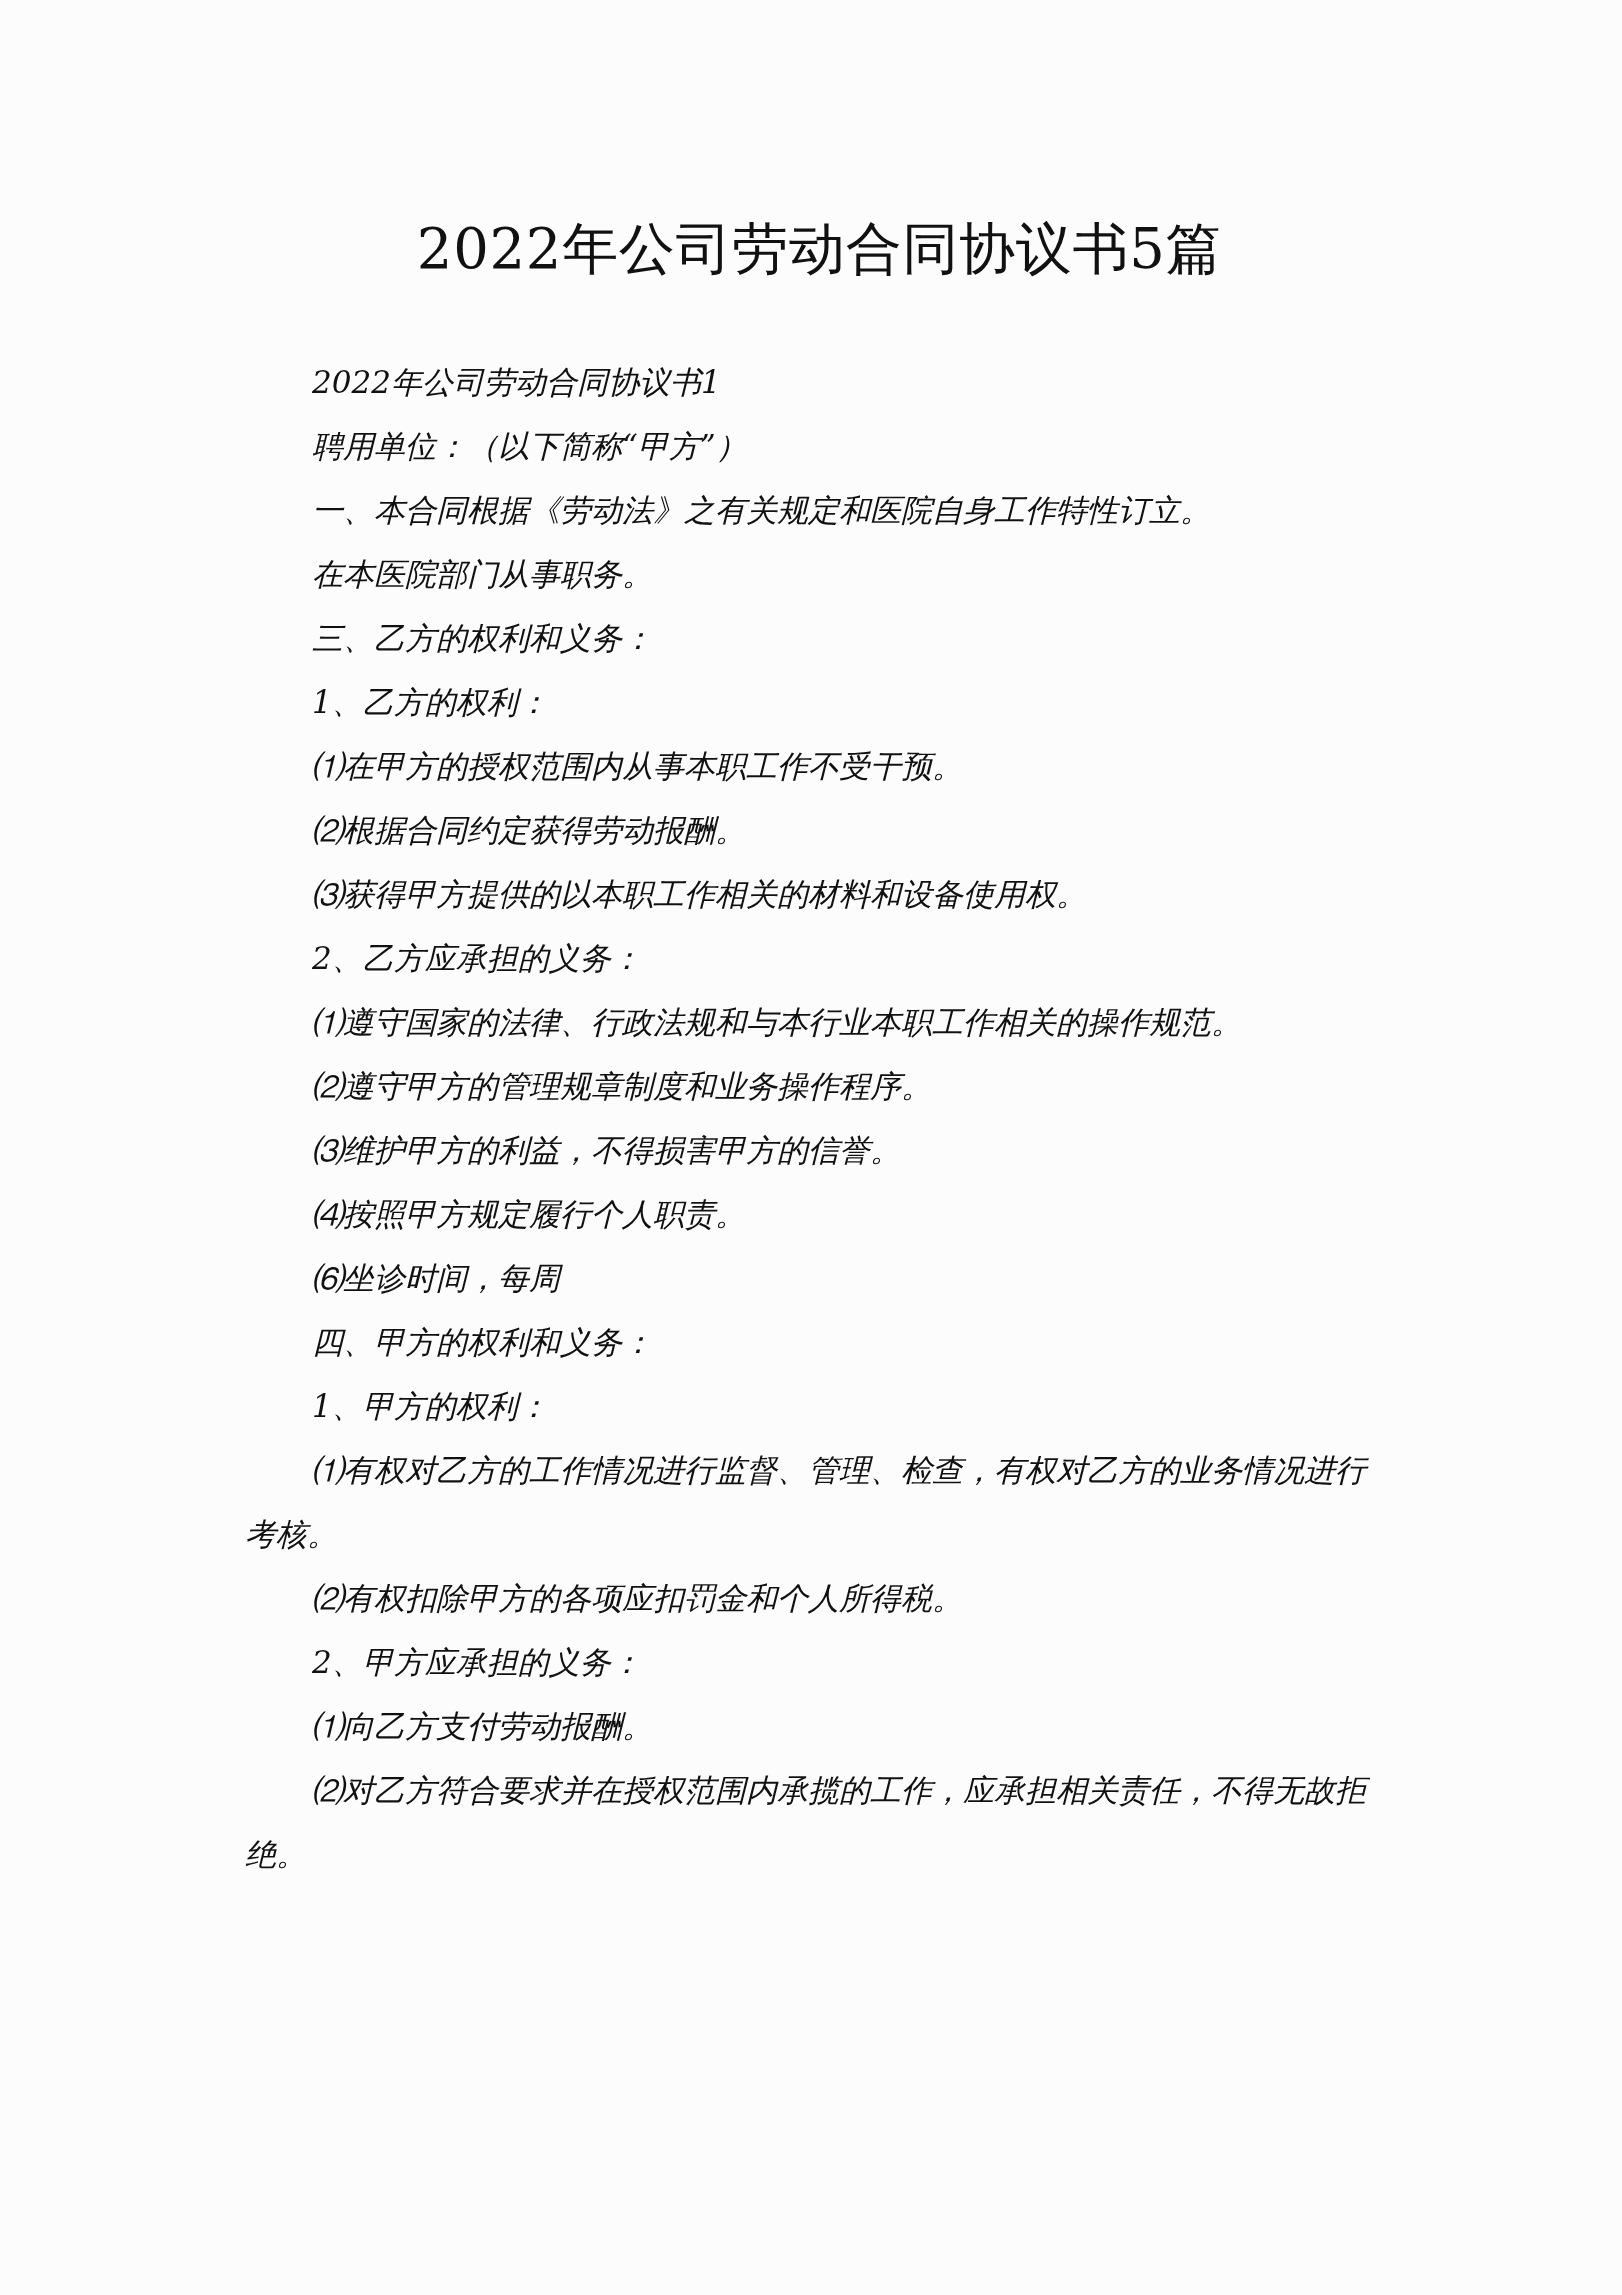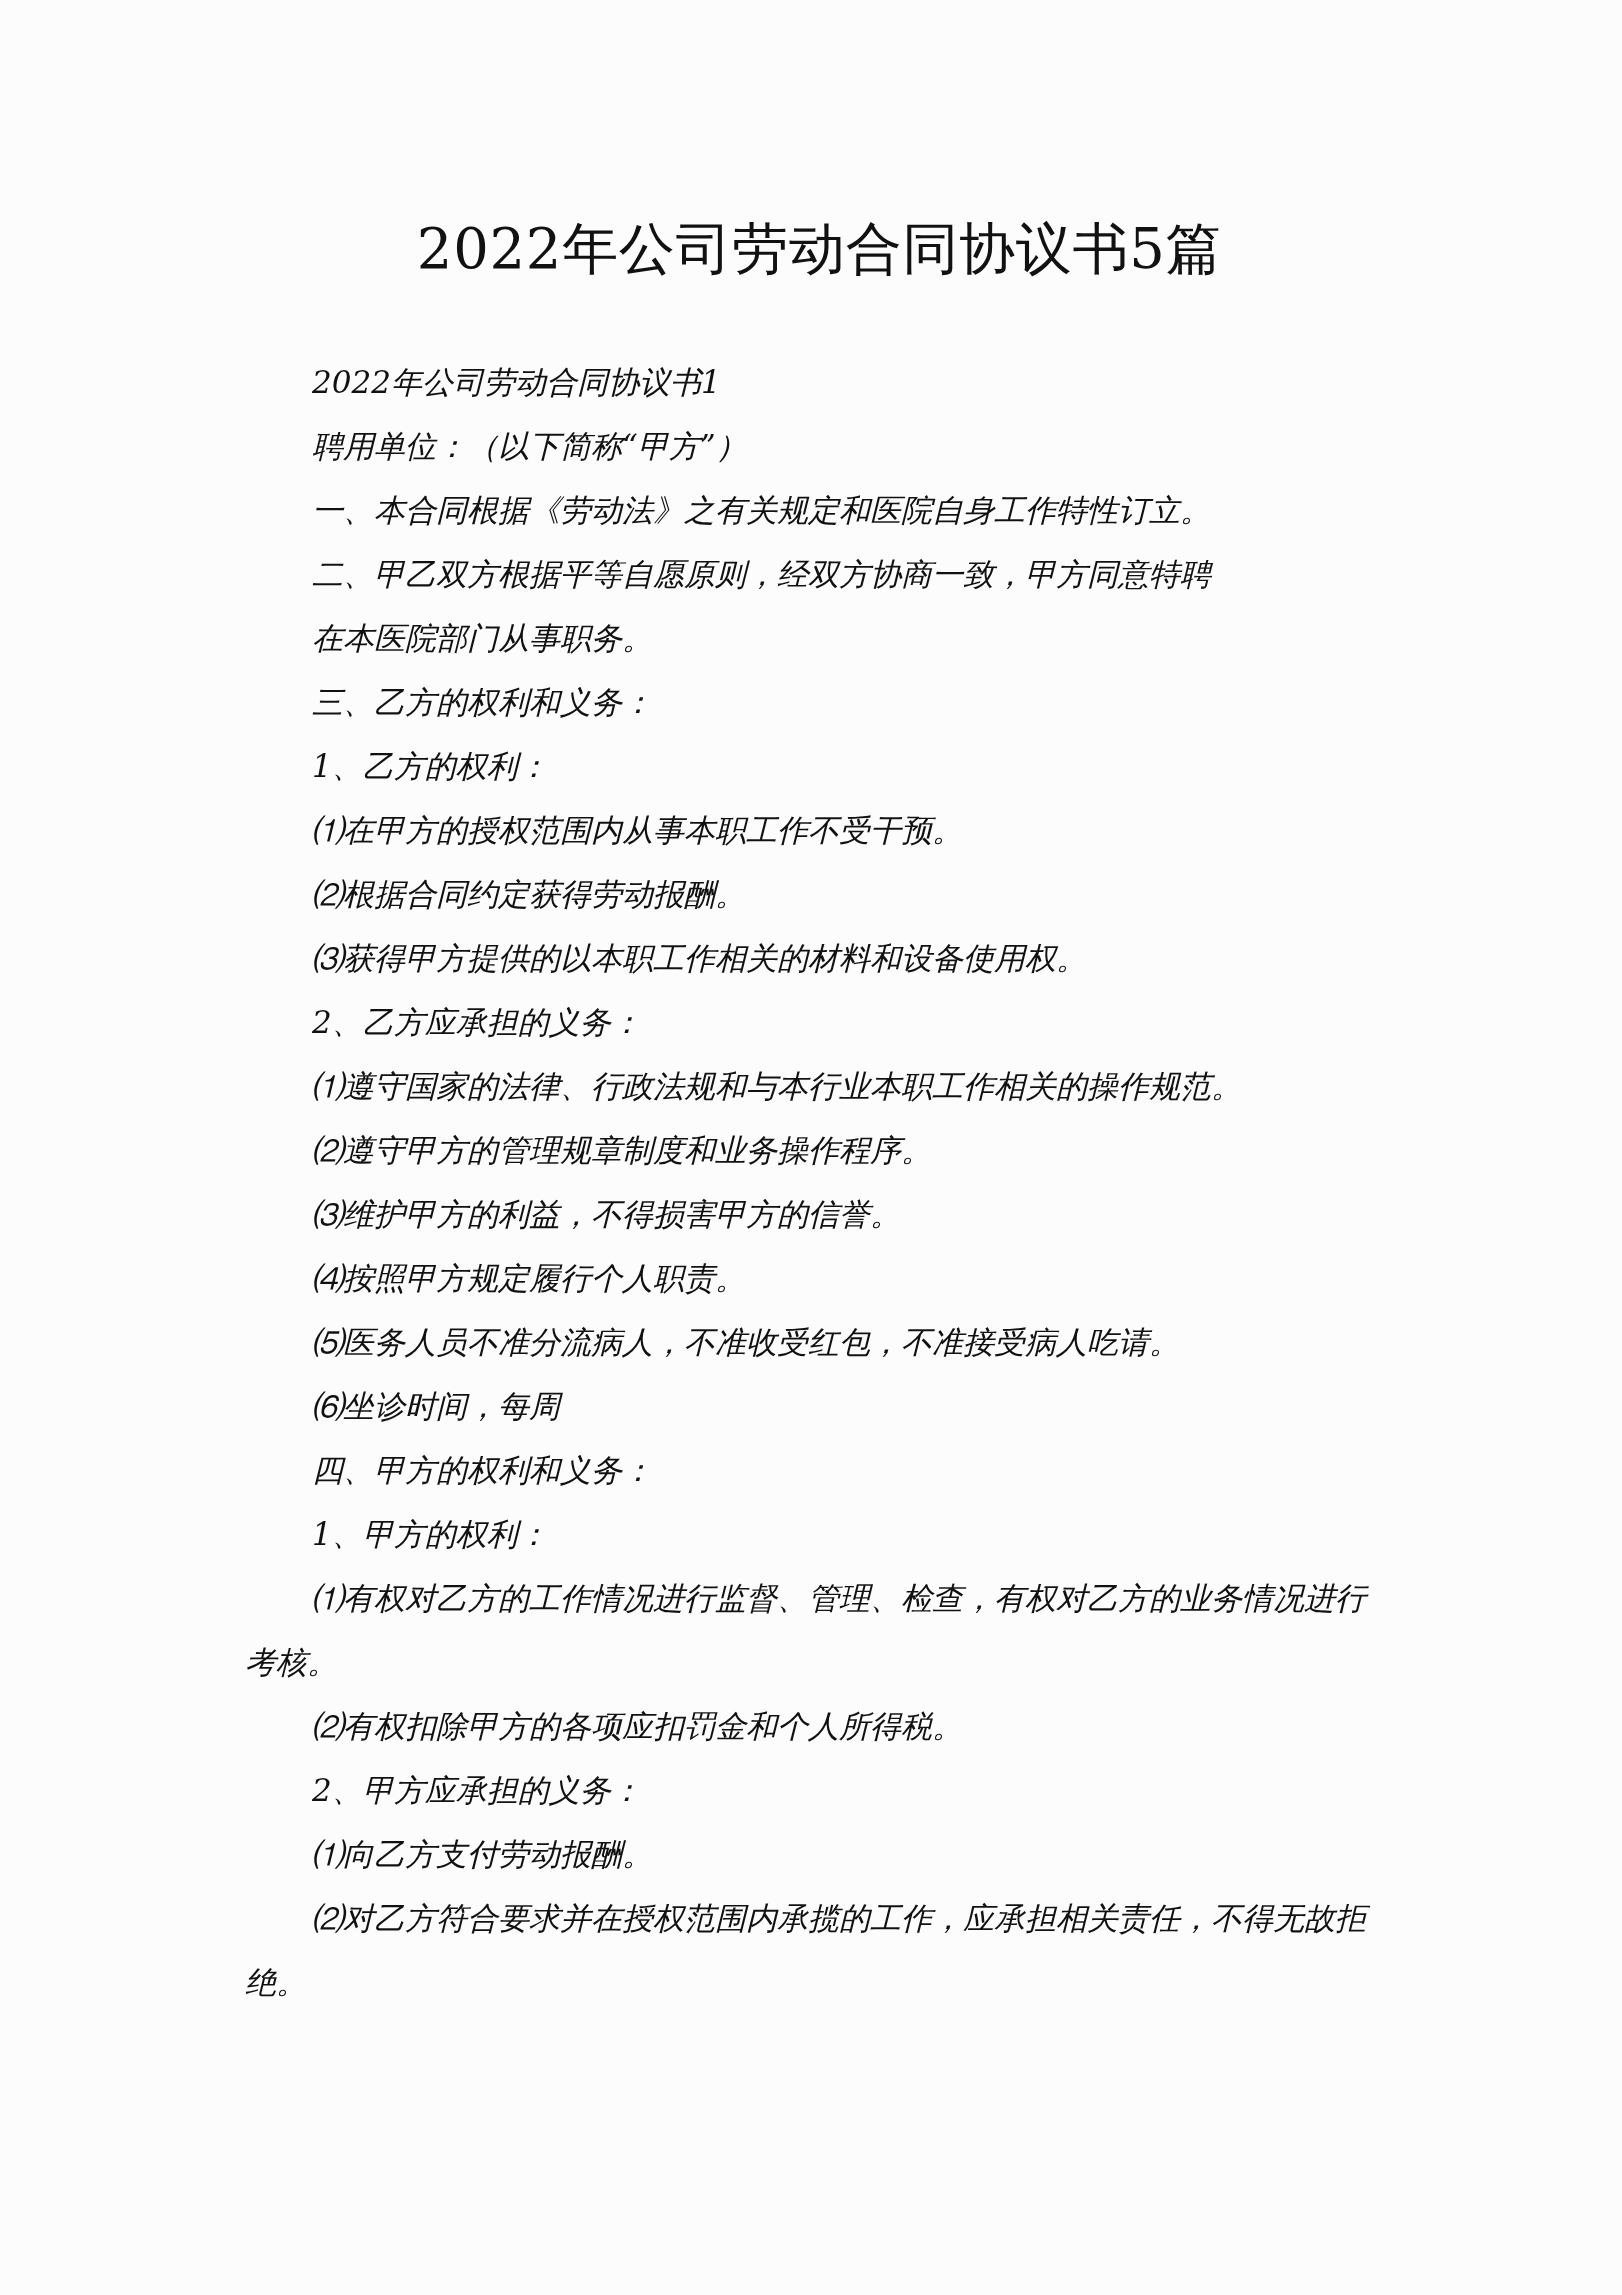--- a/index.html
+++ b/index.html
@@ -58,33 +58,31 @@
 </head>
 <body>
 
 <div class="page">
   <h1 class="title">2022年公司劳动合同协议书5篇</h1>
 
   <div class="body">
     <p class="para">2022年公司劳动合同协议书1</p>
     <p class="para">聘用单位：（以下简称“甲方”）</p>
     <p class="para">一、本合同根据《劳动法》之有关规定和医院自身工作特性订立。</p>
-    <p class="para">二、甲乙双方根据平等自愿原则，经双方协商一致，甲方同意特聘</p>
     <p class="para">在本医院部门从事职务。</p>
     <p class="para">三、乙方的权利和义务：</p>
     <p class="para">1、乙方的权利：</p>
     <p class="para">⑴在甲方的授权范围内从事本职工作不受干预。</p>
     <p class="para">⑵根据合同约定获得劳动报酬。</p>
     <p class="para">⑶获得甲方提供的以本职工作相关的材料和设备使用权。</p>
     <p class="para">2、乙方应承担的义务：</p>
     <p class="para">⑴遵守国家的法律、行政法规和与本行业本职工作相关的操作规范。</p>
     <p class="para">⑵遵守甲方的管理规章制度和业务操作程序。</p>
     <p class="para">⑶维护甲方的利益，不得损害甲方的信誉。</p>
     <p class="para">⑷按照甲方规定履行个人职责。</p>
-    <p class="para">⑸医务人员不准分流病人，不准收受红包，不准接受病人吃请。</p>
     <p class="para">⑹坐诊时间，每周</p>
     <p class="para">四、甲方的权利和义务：</p>
     <p class="para">1、甲方的权利：</p>
     <p class="para hanging">⑴有权对乙方的工作情况进行监督、管理、检查，有权对乙方的业务情况进行考核。</p>
     <p class="para">⑵有权扣除甲方的各项应扣罚金和个人所得税。</p>
     <p class="para">2、甲方应承担的义务：</p>
     <p class="para">⑴向乙方支付劳动报酬。</p>
     <p class="para hanging">⑵对乙方符合要求并在授权范围内承揽的工作，应承担相关责任，不得无故拒绝。</p>
   </div>
 </div>

